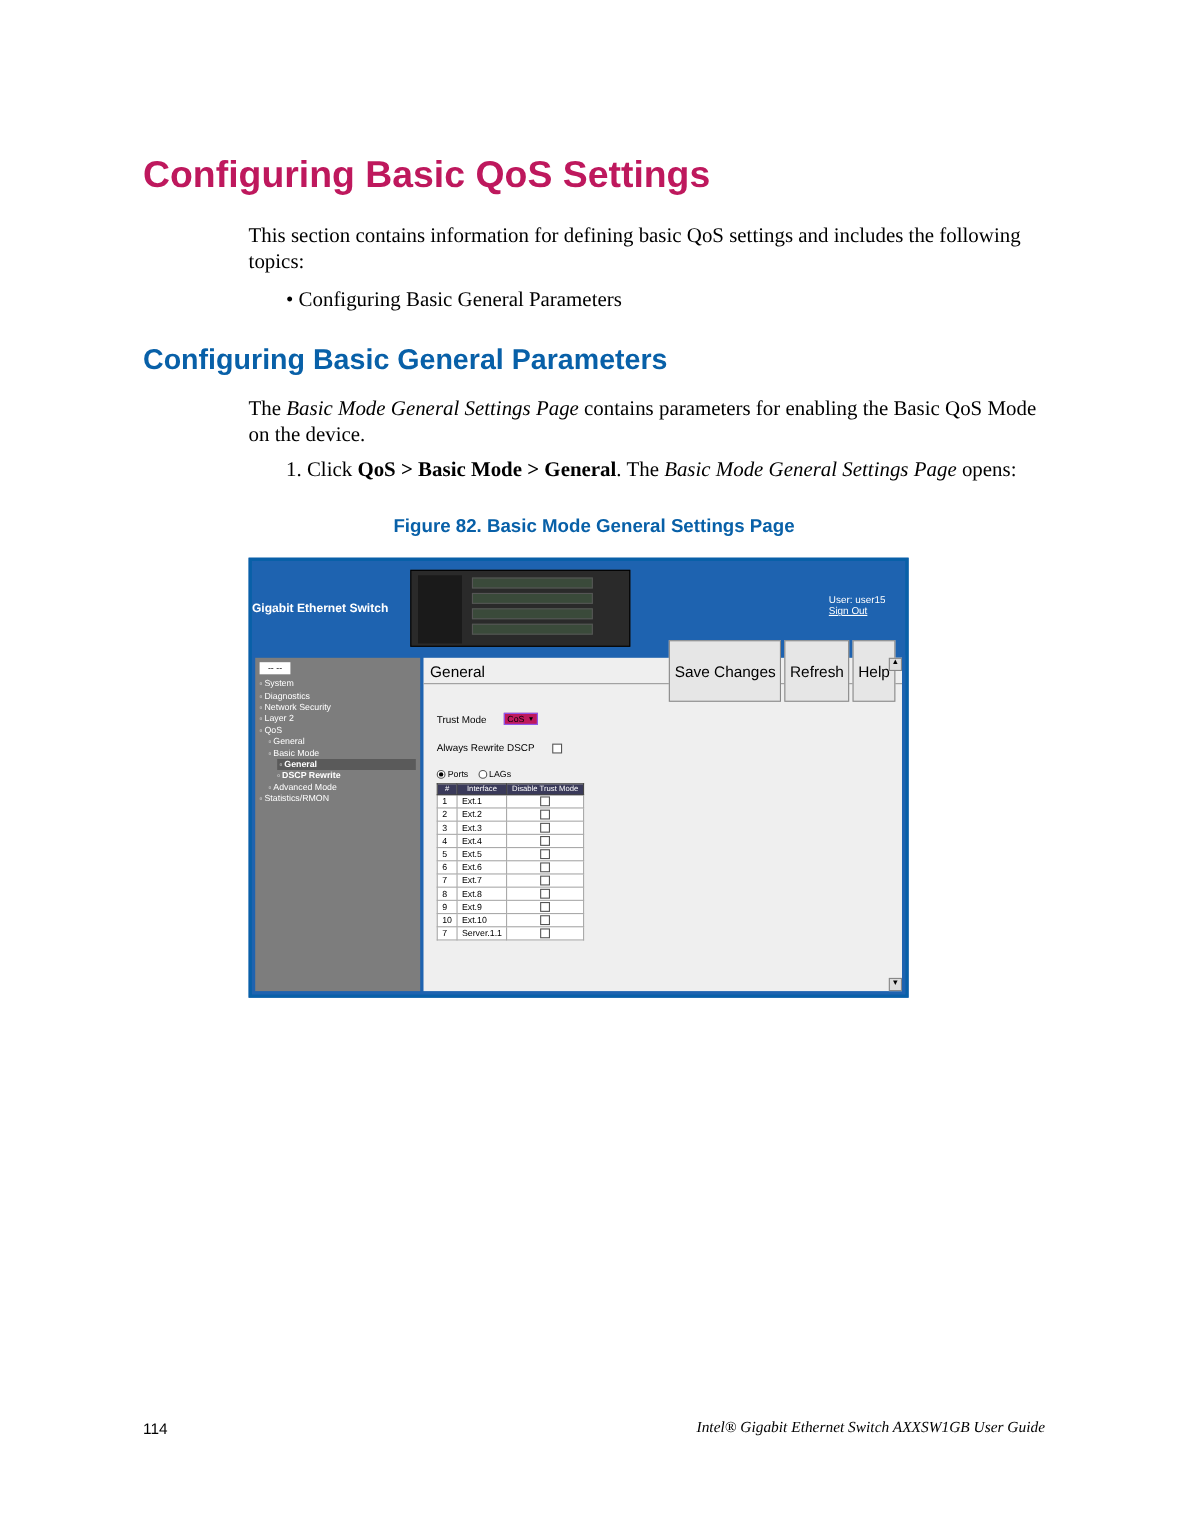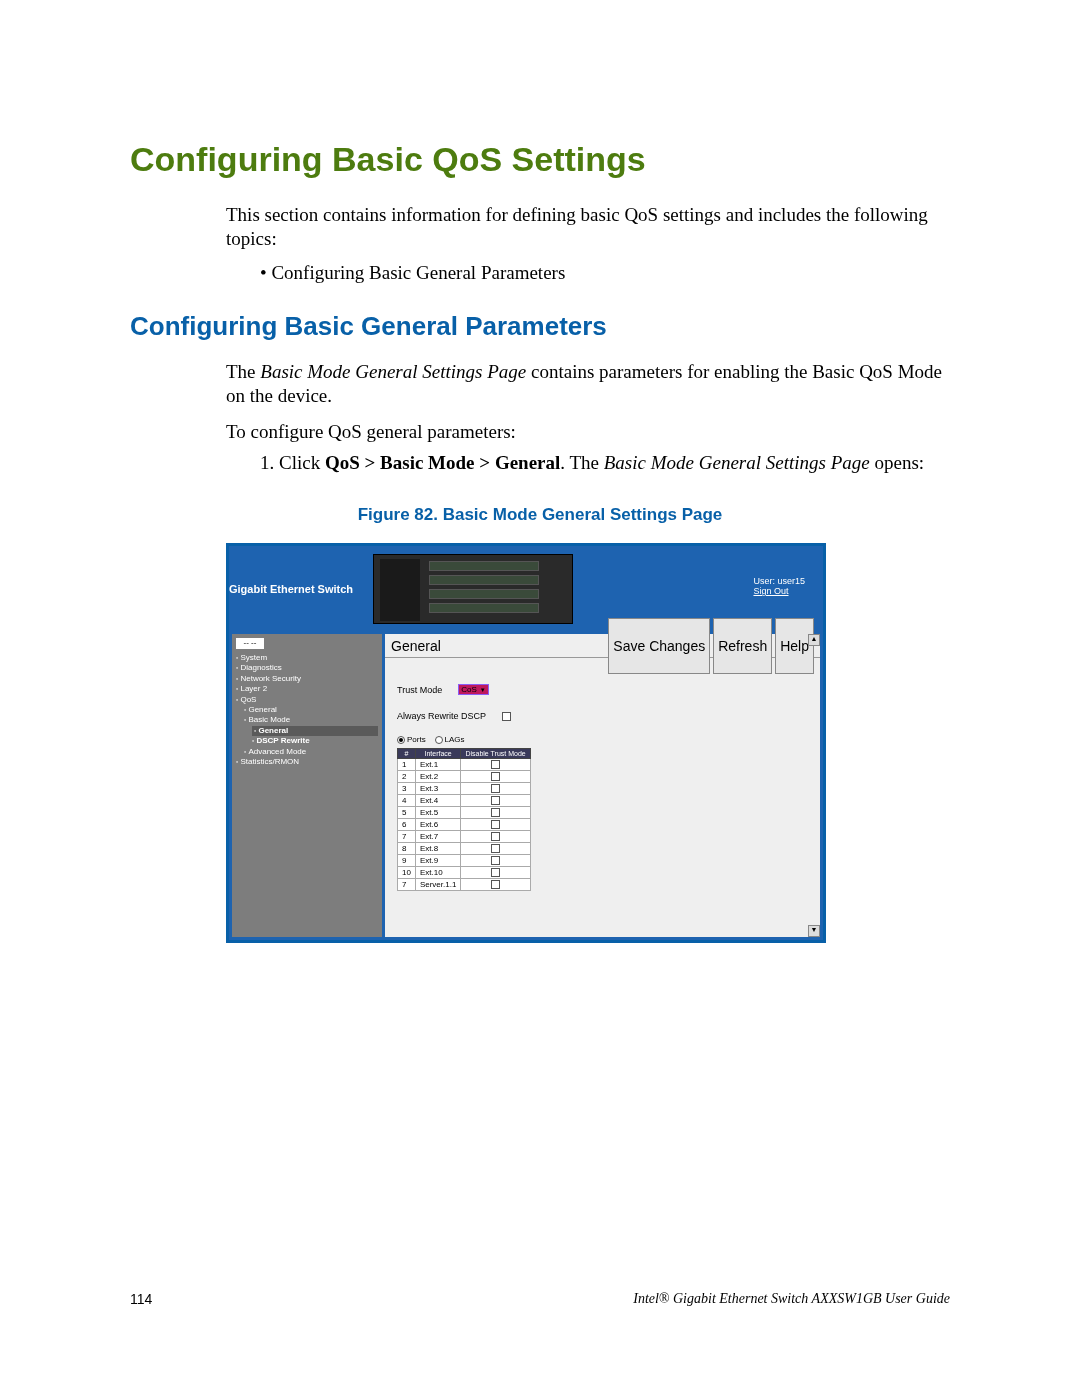--- a/index.html
+++ b/index.html
@@ -7,21 +7,21 @@
     width: 1080px;
     height: 1397px;
     background: #fff;
     font-family: Arial, Helvetica, sans-serif;
     position: relative;
   }
   .page {
     padding: 140px 130px 0 130px;
   }
   .h1 {
-    color: #4d7c0f;
+    color: #be185d;
     font-size: 34px;
     font-weight: bold;
     margin-bottom: 24px;
   }
   .body-text {
     font-family: "Times New Roman", Times, serif;
     font-size: 19px;
     line-height: 1.25;
     color: #000;
     margin-left: 96px;
@@ -288,21 +288,20 @@
   <div class="bullets">
     <div class="bullet-row">Configuring Basic General Parameters</div>
   </div>
 
   <div class="h2">Configuring Basic General Parameters</div>
 
   <div class="body-text">
     <span>The </span><i>Basic Mode General Settings Page</i><span> contains parameters for enabling the Basic QoS Mode on the device.</span>
   </div>
 
-  <div class="body-text" style="margin-top:12px;">To configure QoS general parameters:</div>
 
   <div class="numlist">
     <span>1.   Click </span><b>QoS &gt; Basic Mode &gt; General</b><span>. The </span><i>Basic Mode General Settings Page</i><span> opens:</span>
   </div>
 
   <div class="fig-caption">Figure 82. Basic Mode General Settings Page</div>
 
   <div class="fig">
     <div class="fig-header">
       <div class="fig-title">Gigabit Ethernet Switch</div>

